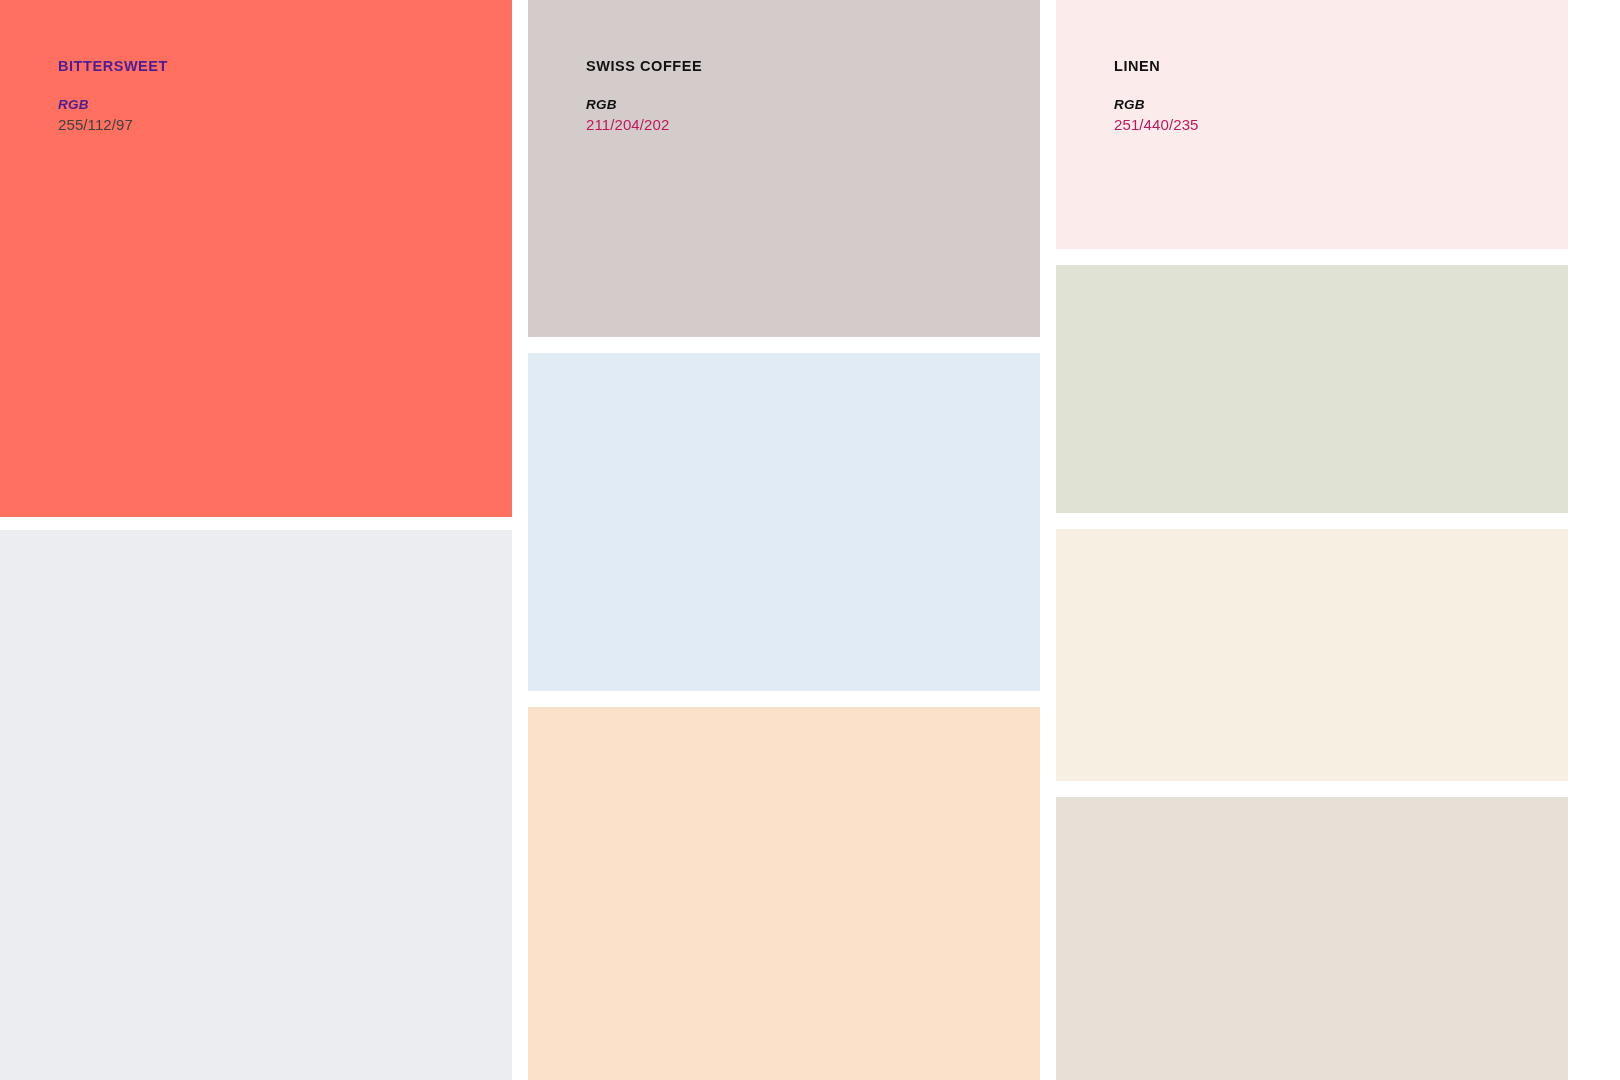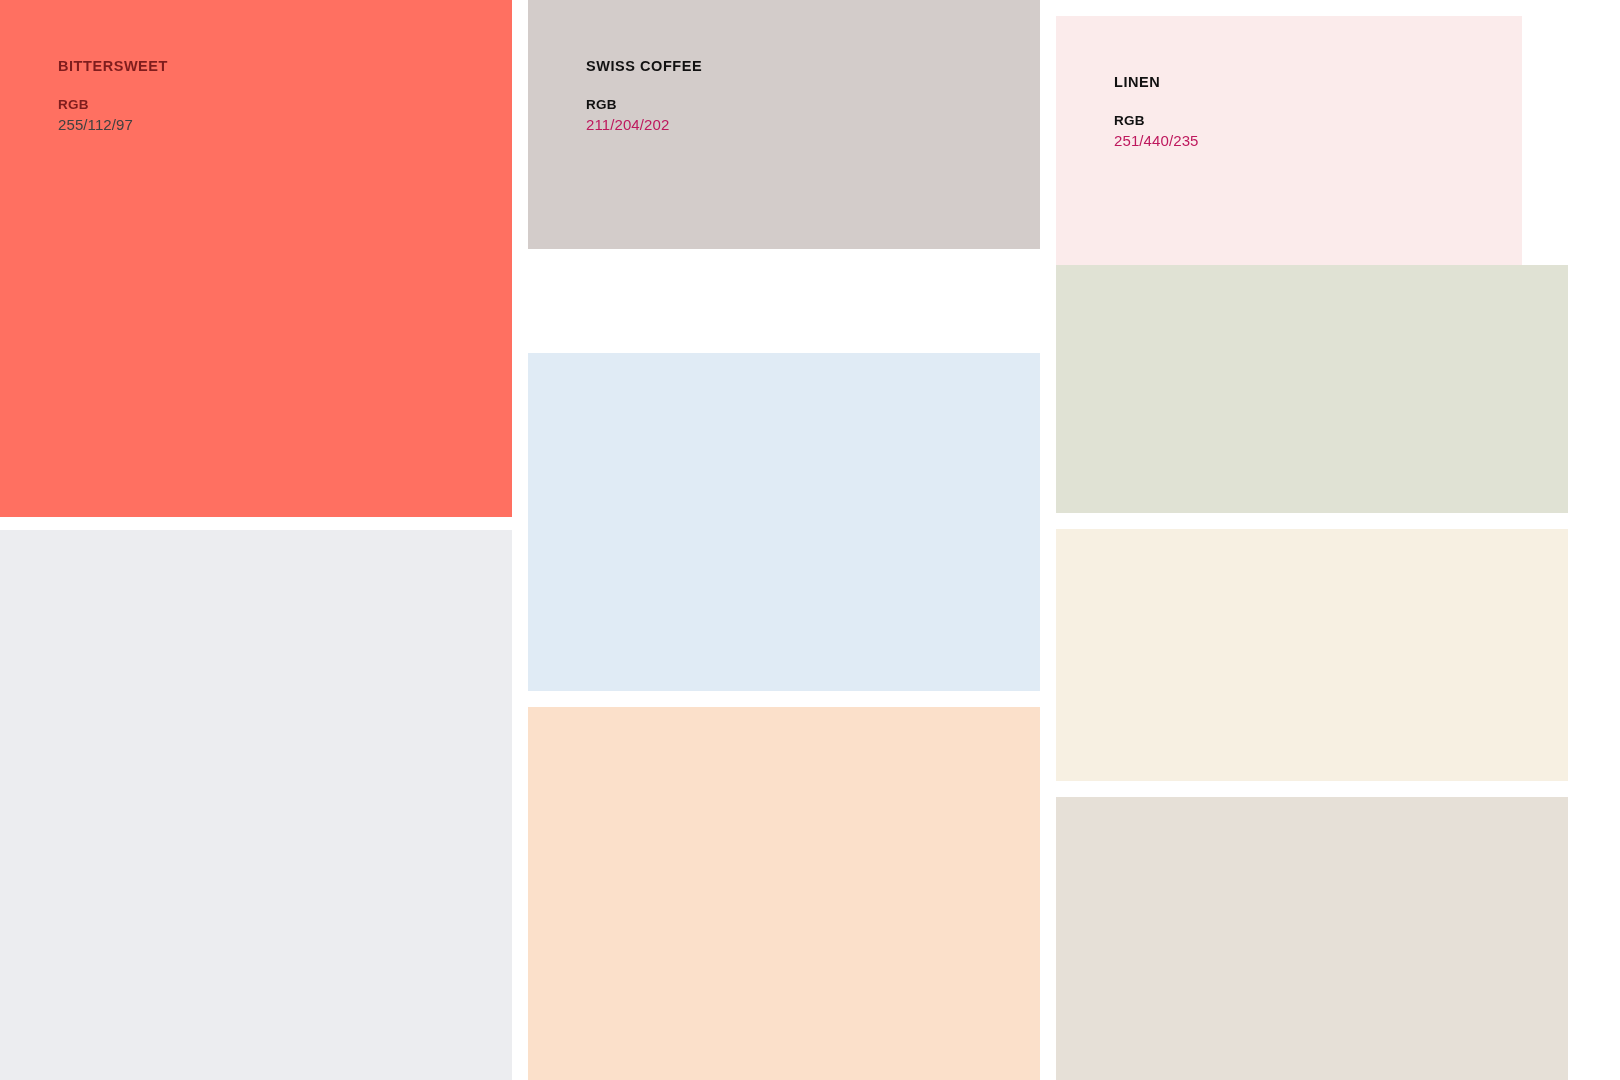--- a/index.html
+++ b/index.html
@@ -39,52 +39,53 @@
     white-space: nowrap;
   }
   .rgb-label {
     font-size: 13.5px;
     font-weight: bold;
     letter-spacing: 0.2px;
     line-height: 1;
     margin: 0;
     padding-top: 24px;
     white-space: nowrap;
+    font-style: italic;
   }
   .rgb-value {
     font-size: 15px;
     font-weight: normal;
     letter-spacing: 0.1px;
     line-height: 1;
     margin: 0;
     padding-top: 6px;
     white-space: nowrap;
   }
   
   .dark .swatch-name,
   .dark .rgb-label { color: #111111; }
   .dark .rgb-value  { color: #be185d; }
   
   .light .swatch-name,
-  .light .rgb-label { color: #7f1d1d; }
+  .light .rgb-label { color: #4c1d95; }
   .light .rgb-value  { color: #404040; }
 
   
   #sw-bittersweet   { left: 0;    top: 0;    width: 512px; height: 517px; }
   #sw-bittersweet   .swatch-inner { top: 59px; }
   #sw-athens-gray   { left: 0;    top: 530px; width: 512px; height: 550px; }
 
   
-  #sw-swiss-coffee  { left: 528px; top: 0;    width: 512px; height: 249px; }
+  #sw-swiss-coffee  { left: 528px; top: 0;    width: 512px; height: 337px; }
   #sw-swiss-coffee  .swatch-inner { top: 59px; }
   #sw-link-water    { left: 528px; top: 353px; width: 512px; height: 338px; }
   #sw-champagne     { left: 528px; top: 707px; width: 512px; height: 373px; }
 
   
-  #sw-linen         { left: 1056px; top: 16px;    width: 466px; height: 249px; }
+  #sw-linen         { left: 1056px; top: 0;    width: 512px; height: 249px; }
   #sw-linen         .swatch-inner { top: 59px; }
   #sw-moon-mist     { left: 1056px; top: 265px; width: 512px; height: 248px; }
   #sw-qsw           { left: 1056px; top: 529px; width: 512px; height: 252px; }
   #sw-satin-linen   { left: 1056px; top: 797px; width: 512px; height: 283px; }
 </style>
 </head>
 <body>
 
 <div class="palette">
 

